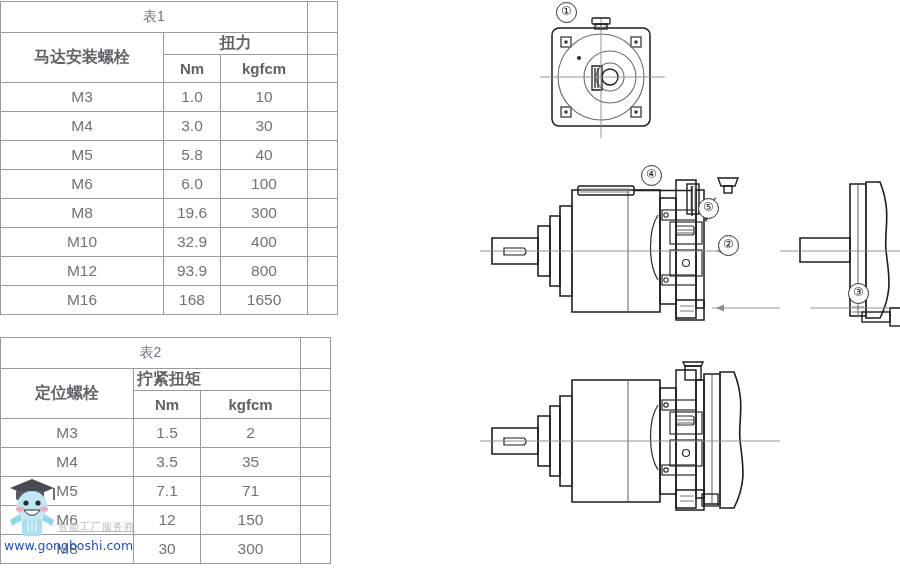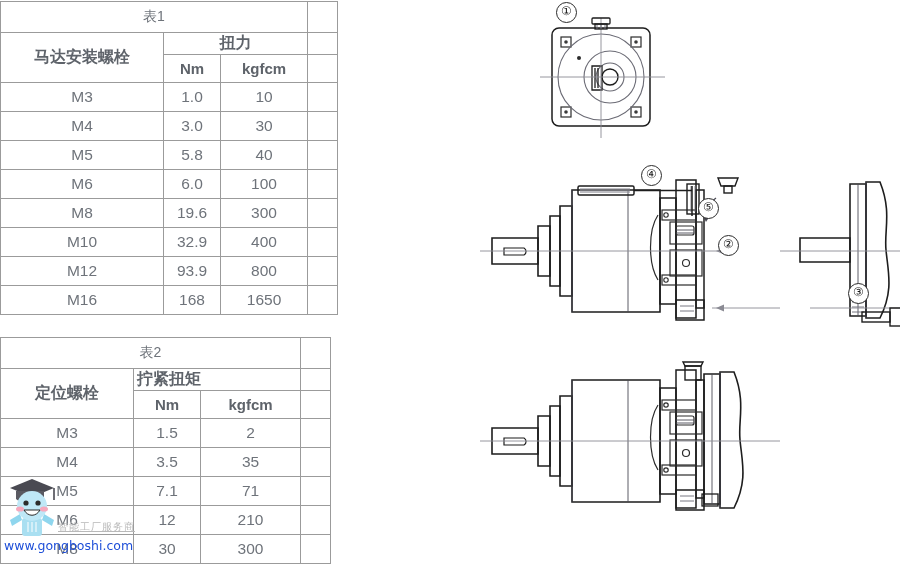--- a/index.html
+++ b/index.html
@@ -182,21 +182,21 @@
       </tr>
       <tr>
         <td style="height:28px">M5</td>
         <td>7.1</td>
         <td>71</td>
         <td class="blank"></td>
       </tr>
       <tr>
         <td style="height:28px">M6</td>
         <td>12</td>
-        <td>210</td>
+        <td>150</td>
         <td class="blank"></td>
       </tr>
       <tr>
         <td style="height:28px">M8</td>
         <td>30</td>
         <td>300</td>
         <td class="blank"></td>
       </tr>
     </tbody>
   </table>

